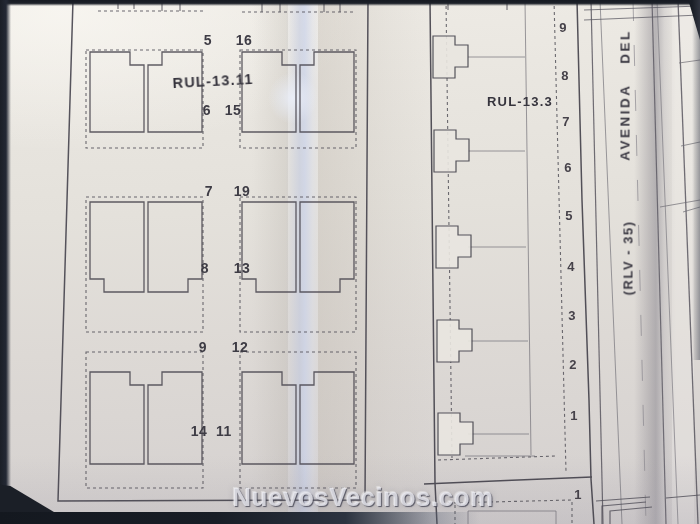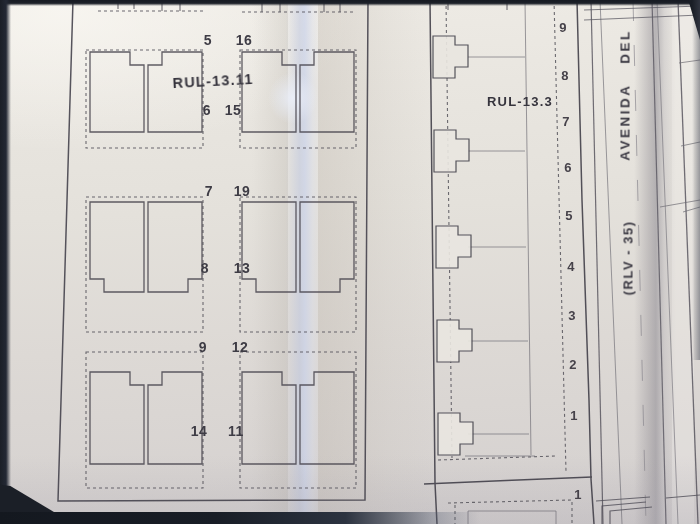--- a/index.html
+++ b/index.html
@@ -158,39 +158,40 @@
   <div class="lbl num" style="left:209px;top:191px">7</div>
   <div class="lbl num" style="left:205px;top:268px">8</div>
   <div class="lbl num" style="left:203px;top:347px">9</div>
   <div class="lbl num" style="left:199px;top:431px">14</div>
 
   <div class="lbl num" style="left:244px;top:40px">16</div>
   <div class="lbl num" style="left:233px;top:110px">15</div>
   <div class="lbl num" style="left:242px;top:191px">19</div>
   <div class="lbl num" style="left:242px;top:268px">13</div>
   <div class="lbl num" style="left:240px;top:347px">12</div>
-  <div class="lbl num" style="left:236px;top:431px">11</div>
+  <div class="lbl num" style="left:224px;top:431px">11</div>
 
   <div class="lbl rul" style="left:213px;top:81px;transform:translate(-50%,-50%) rotate(-3deg)">RUL-13.11</div>
   <div class="lbl rul" style="left:520px;top:101px;font-size:13px">RUL-13.3</div>
 
   <div class="lbl num-mid" style="left:563px;top:27px">9</div>
   <div class="lbl num-mid" style="left:565px;top:75px">8</div>
   <div class="lbl num-mid" style="left:566px;top:121px">7</div>
   <div class="lbl num-mid" style="left:568px;top:167px">6</div>
   <div class="lbl num-mid" style="left:569px;top:215px">5</div>
   <div class="lbl num-mid" style="left:571px;top:266px">4</div>
   <div class="lbl num-mid" style="left:572px;top:315px">3</div>
   <div class="lbl num-mid" style="left:573px;top:364px">2</div>
   <div class="lbl num-mid" style="left:574px;top:415px">1</div>
   <div class="lbl num-mid" style="left:578px;top:494px">1</div>
 
   <div class="lbl avenue" style="left:625px;top:95px">AVENIDA DEL</div>
   <div class="lbl avcode" style="left:628px;top:258px">(RLV - 35)</div>
 
+  <div class="lbl watermark" style="left:363px;top:497px">NuevosVecinos.com</div>
 
   <div class="abs edge-top"></div>
   <div class="abs corner-tr"></div>
   <div class="abs edge-left"></div>
   <div class="abs corner-bl"></div>
   <div class="abs edge-bottom"></div>
   <div class="abs edge-right"></div>
 </div>
 
 </body></html>

